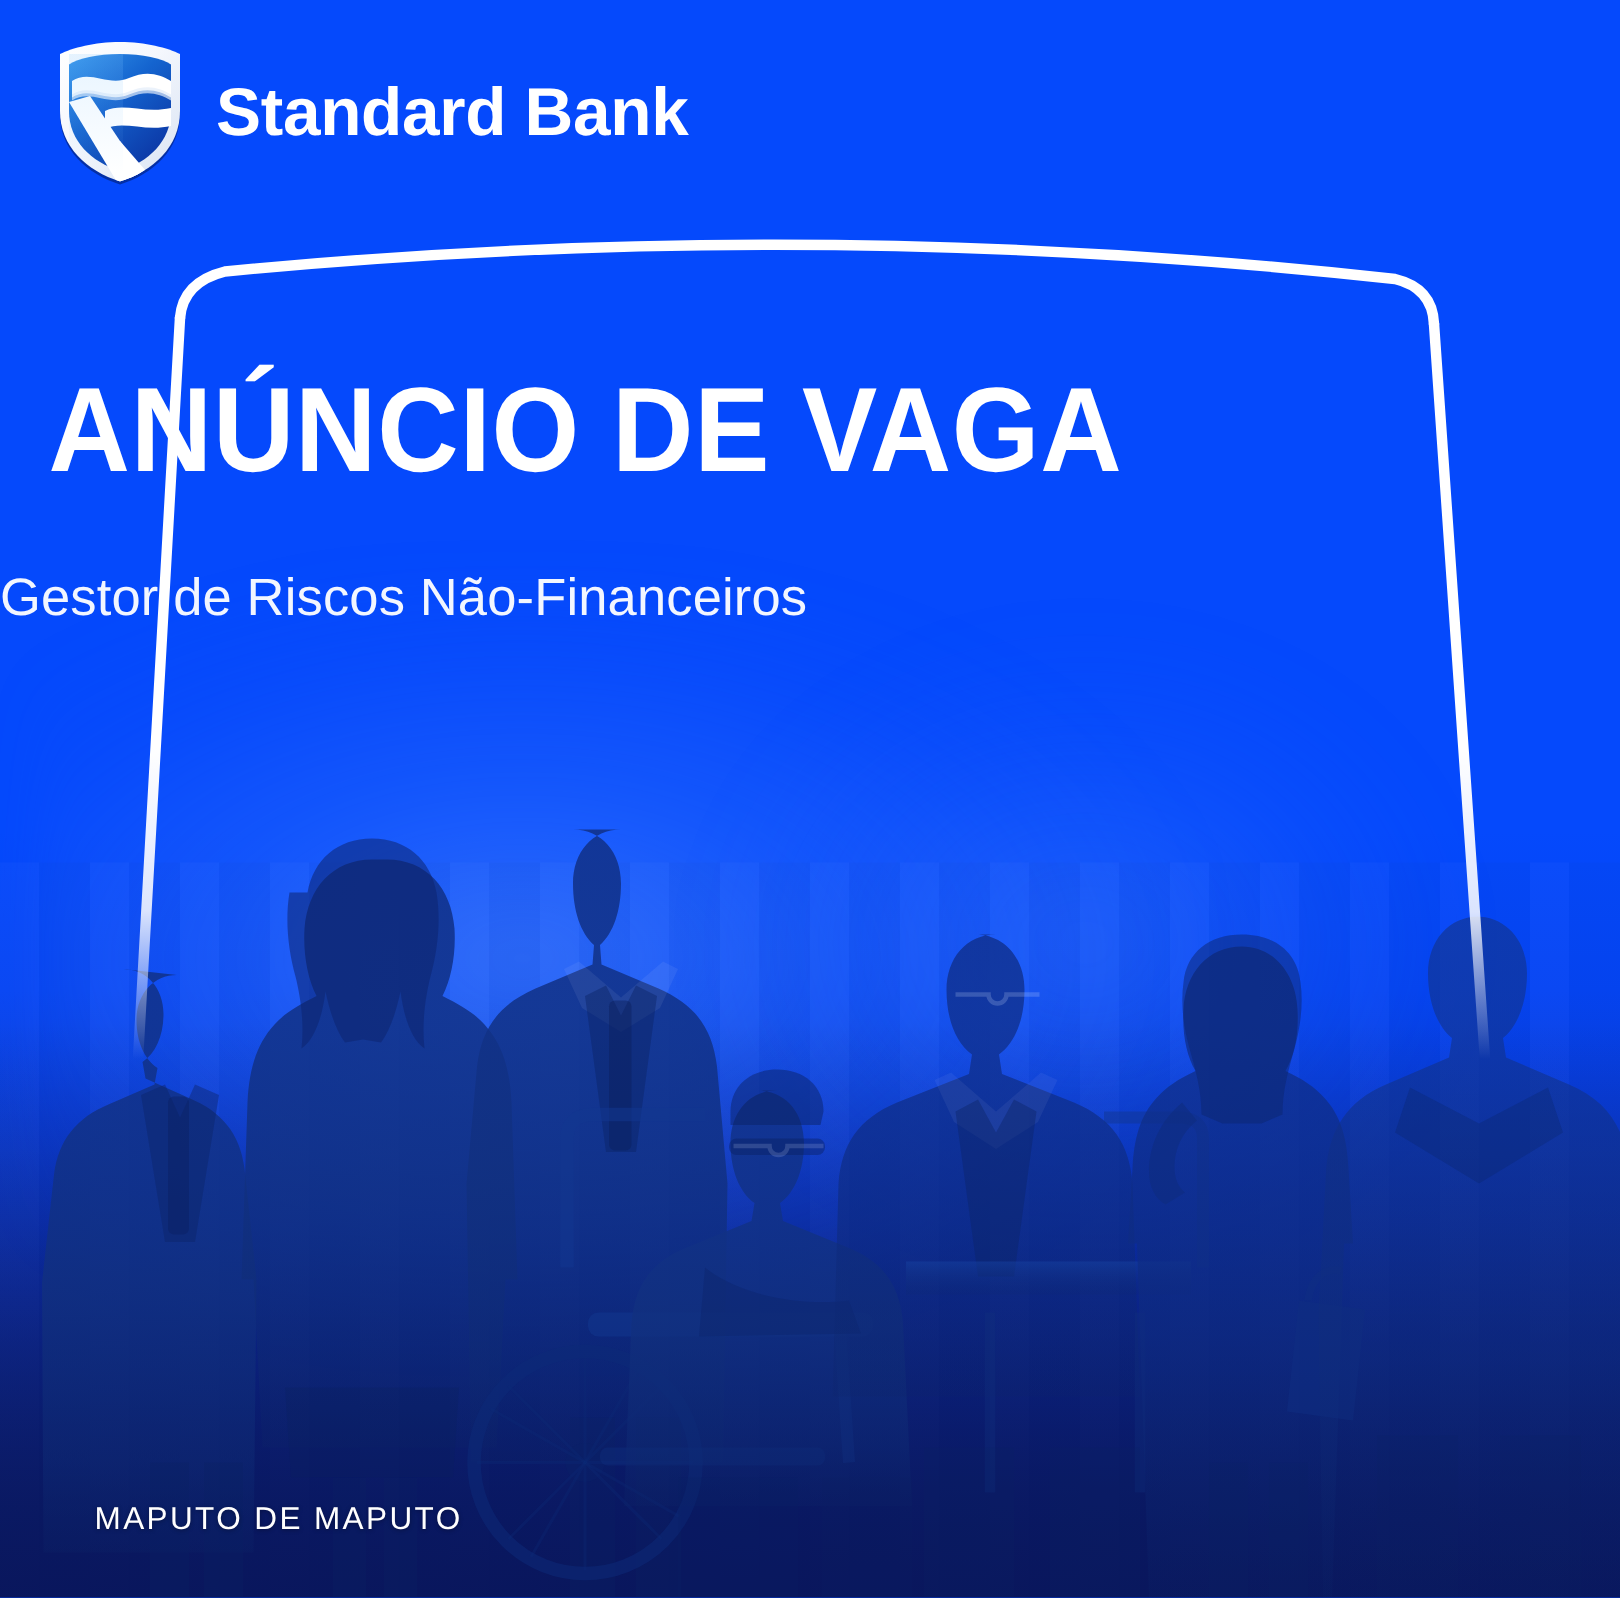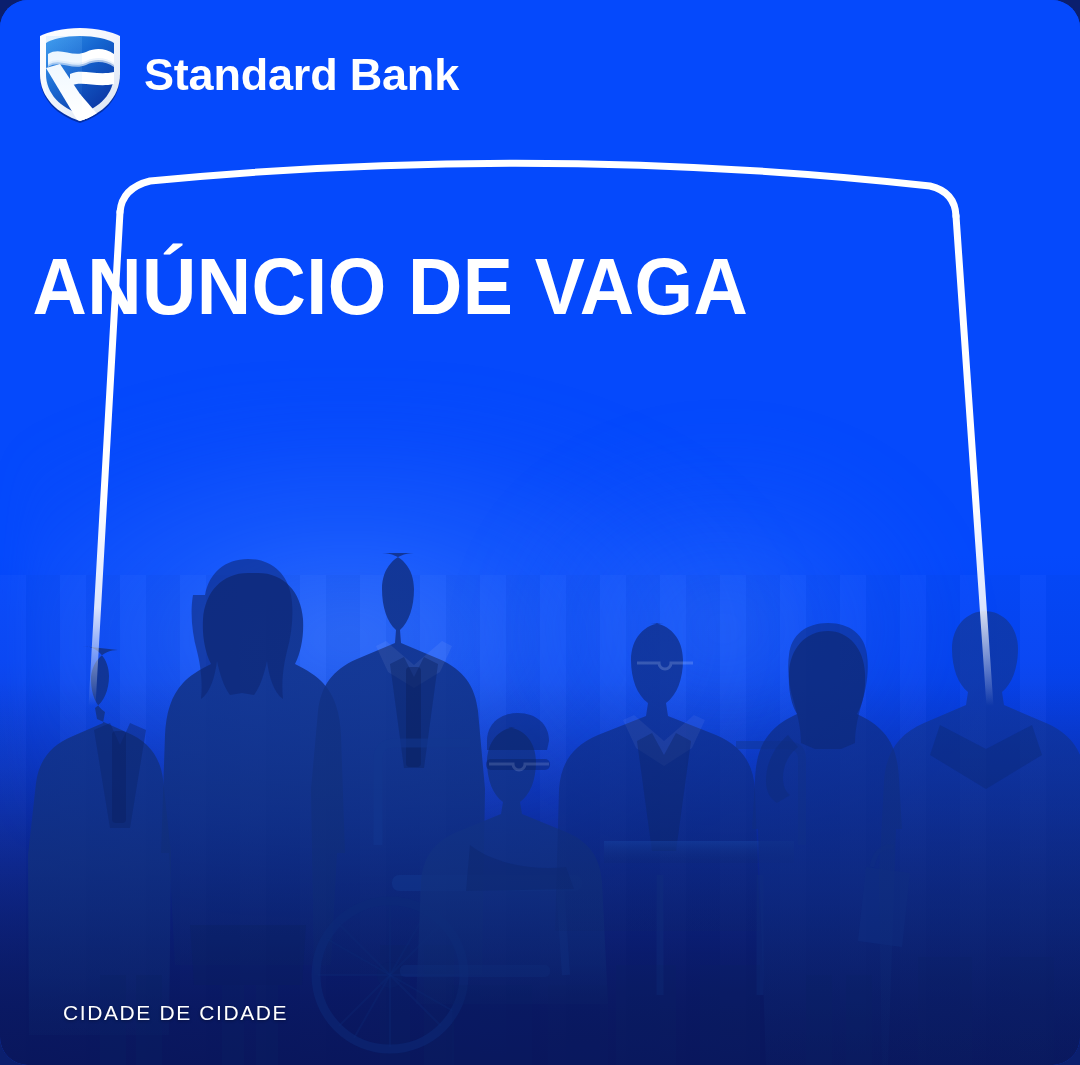--- a/index.html
+++ b/index.html
@@ -3,21 +3,20 @@
 <meta charset="utf-8">
 <style>
   html,body{margin:0;padding:0;background:#0b1f6e;}
   body{font-family:"Liberation Sans","DejaVu Sans",sans-serif;}
 
   #poster{
     position:relative;
     width:1080px;height:1065px;
     overflow:hidden;
     background:#0549FC;
-    border-radius:28px;
   }
 
   
   .bg-base{
     position:absolute;inset:0;
     background:
       linear-gradient(to bottom,
         #0549FC 0%,
         #0549FC 52%,
         #0544F3 62%,
@@ -323,17 +322,18 @@
 
           <rect x="12" y="12" width="36" height="80" fill="url(#shGlow)" opacity=".22"></rect>
         </g>
       </svg>
     </div>
     <div class="wordmark">Standard Bank</div>
   </div>
 
   <div class="headline-block">
     <h1 class="headline">ANÚNCIO DE VAGA</h1>
+    <p class="subheadline">Gestor de Riscos Não-Financeiros</p>
   </div>
 
-  <div class="caption">CIDADE DE CIDADE</div>
+  <div class="caption">MAPUTO DE MAPUTO</div>
 
 </div>
 
 </body></html>

